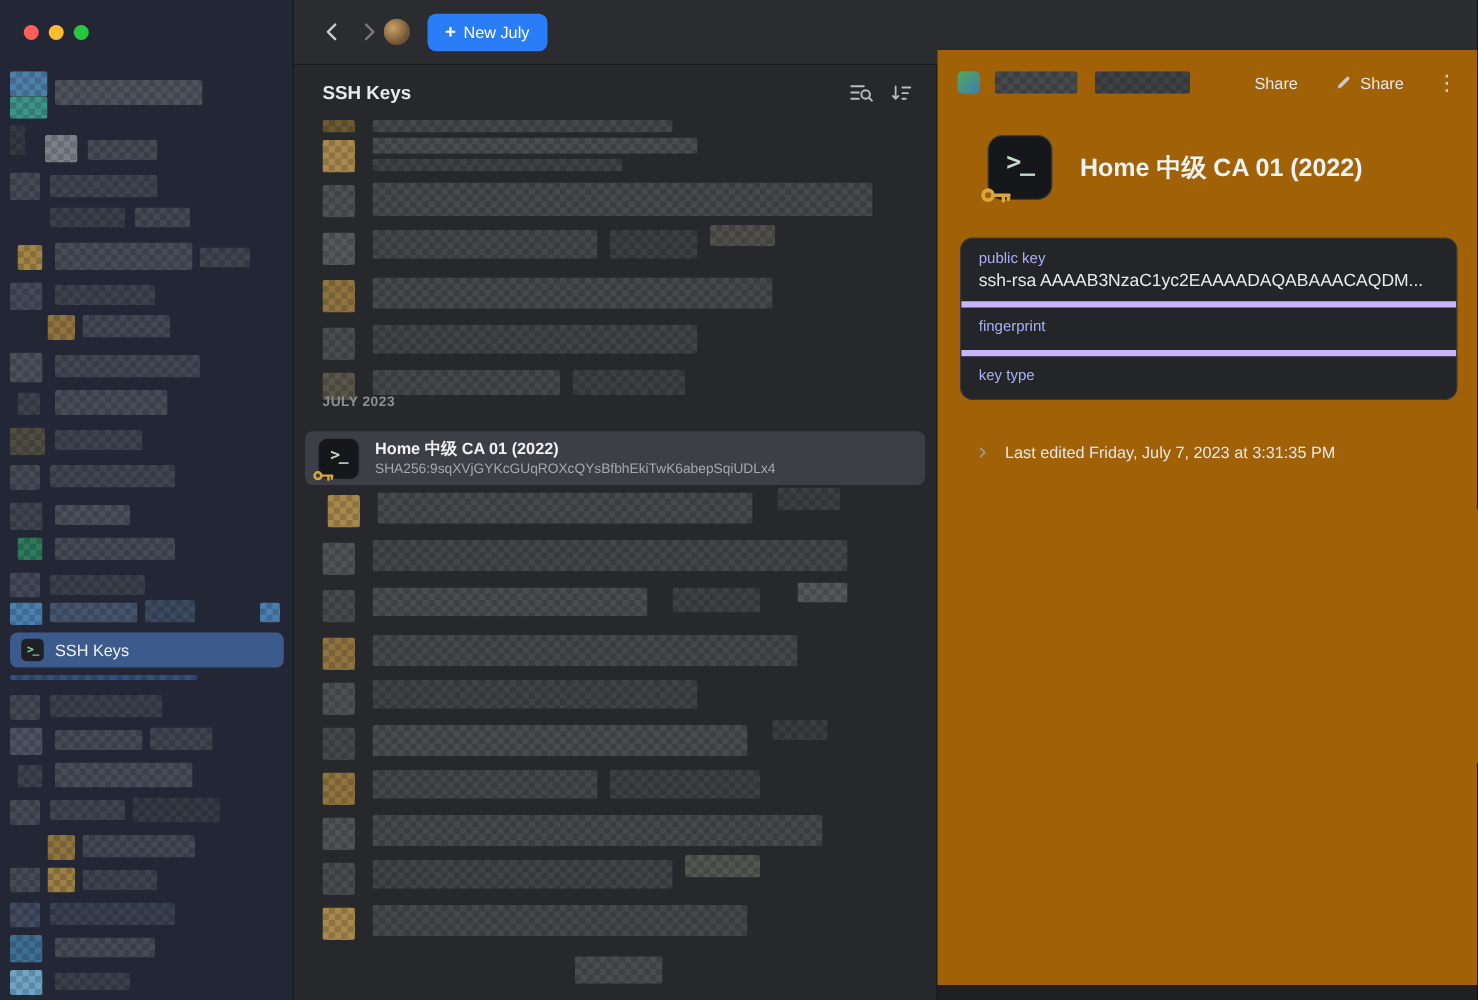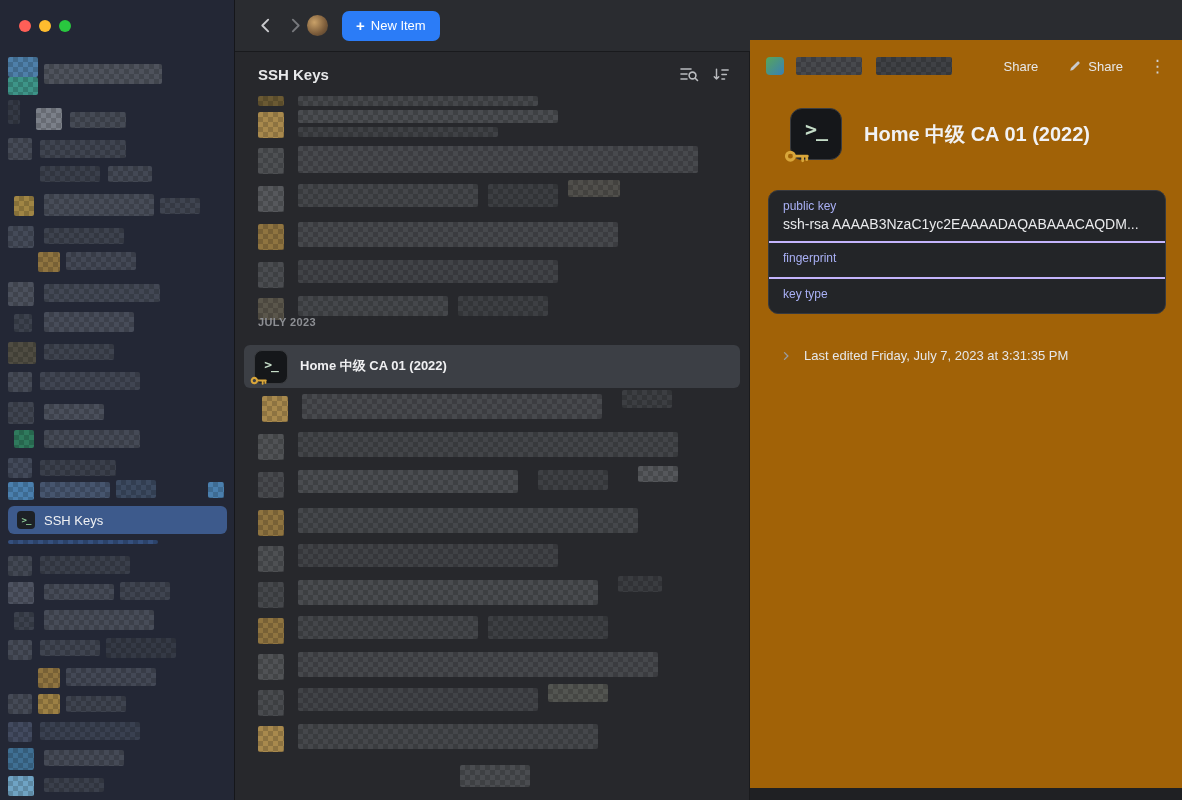--- a/index.html
+++ b/index.html
@@ -66,21 +66,21 @@
   
   #detailpanel{position:absolute;left:750px;top:40px;width:432px;height:748px;background:#a16207;box-sizing:border-box;}
   .d-header{height:52px;display:flex;align-items:center;padding:0 16px;}
   .vault-ic{width:18px;height:18px;border-radius:4px;background:linear-gradient(135deg,#57a65a,#3a7fb5);flex:none;}
   .d-header .spacer{flex:1;}
   .txt-btn{background:none;border:none;padding:0;color:#e7e8ea;font-size:13px;font-family:inherit;display:flex;align-items:center;gap:6px;}
   .more-btn{background:none;border:none;color:#d0d1d3;font-size:17px;line-height:1;padding:0;margin-left:26px;}
   .d-item-head{display:flex;align-items:center;gap:22px;margin:16px 0 0 40px;}
   .d-title{font-size:20px;font-weight:700;color:#f1f2f4;}
   .d-card{margin:30px 16px 0 18px;background:#232528;border:1px solid #37393e;border-radius:10px;overflow:hidden;}
-  .f-row{padding:8px 14px 9px;border-top:2px solid #c4b5fd;}
+  .f-row{padding:8px 14px 9px;border-top:5px solid #c4b5fd;}
   .f-row:first-child{border-top:none;}
   .f-label{font-size:12px;color:var(--label-purple,#a9b0f5);margin-bottom:3px;}
   .f-value{font-size:14px;color:#e9eaec;white-space:nowrap;overflow:hidden;}
   .f-split{display:flex;align-items:center;justify-content:space-between;}
   .dots{letter-spacing:2.5px;font-weight:bold;color:#fff;}
   .strength{display:flex;align-items:center;gap:8px;}
   .strength .sl{font-size:13px;color:#d9dadc;}
   .sdot{width:13px;height:13px;border-radius:50%;background:var(--strength-green,#30a14e);box-shadow:inset 0 0 0 2px rgba(0,0,0,.25);}
   .d-edited{display:flex;align-items:center;gap:12px;margin:34px 0 0 30px;}
   .d-edited .et{font-size:13px;color:#e6e7e9;}
@@ -168,21 +168,21 @@
         </svg>
     </button>
     <button class="nav-btn" style="margin-left:6px;">
       <svg viewBox="0 0 16 16" width="17" height="17">
           <path d="M5.5 2.5L11 8l-5.5 5.5" stroke="#76787c" stroke-width="1.8" fill="none" stroke-linecap="round" stroke-linejoin="round"></path>
         </svg>
     </button>
     <div class="avatar"></div>
     <button class="newitem">
       <span class="plus">+</span>
-      <span>New Item</span>
+      <span>New July</span>
     </button>
   </div>
 
   <div id="listpanel">
     <div id="list-mosaic">
         <div class="px mosaic" style="left: 23px; top: 44px; width: 26px; height: 10px; background-color: rgb(107, 90, 51);"></div>
         <div class="px mosaic" style="left: 63px; top: 44px; width: 240px; height: 10px; background-color: rgb(69, 71, 75);"></div>
         <div class="px mosaic" style="left: 23px; top: 60px; width: 26px; height: 26px; background-color: rgb(168, 137, 77);"></div>
         <div class="px mosaic" style="left: 63px; top: 58px; width: 260px; height: 13px; background-color: rgb(74, 76, 80);"></div>
         <div class="px mosaic" style="left: 63px; top: 75px; width: 200px; height: 10px; background-color: rgb(63, 65, 69);"></div>
@@ -247,20 +247,21 @@
     <div class="sel-row">
       <div class="ssh-icon sm">
         <span class="prompt">&gt;_</span>
         <svg class="key" viewBox="0 0 24 14">
             <circle cx="5.5" cy="7" r="3.4" fill="none" stroke="#d9a63a" stroke-width="2.6"></circle>
             <path d="M9 7h11M16 7v4M19.5 7v3" stroke="#d9a63a" stroke-width="2.4" fill="none" stroke-linecap="round"></path>
           </svg>
       </div>
       <div>
         <div class="t">Home 中级 CA 01 (2022)</div>
+        <div class="s">SHA256:9sqXVjGYKcGUqROXcQYsBfbhEkiTwK6abepSqiUDLx4</div>
       </div>
     </div>
   </div>
 
   <div id="detailpanel">
     <div class="d-header">
       <div class="vault-ic"></div>
       <span class="mosaic" style="display:inline-block;width:66px;height:18px;background-color:#47494d;margin-left:12px;"></span>
       <span class="mosaic" style="display:inline-block;width:76px;height:18px;background-color:#3f4145;margin-left:14px;"></span>
       <div class="spacer"></div>

